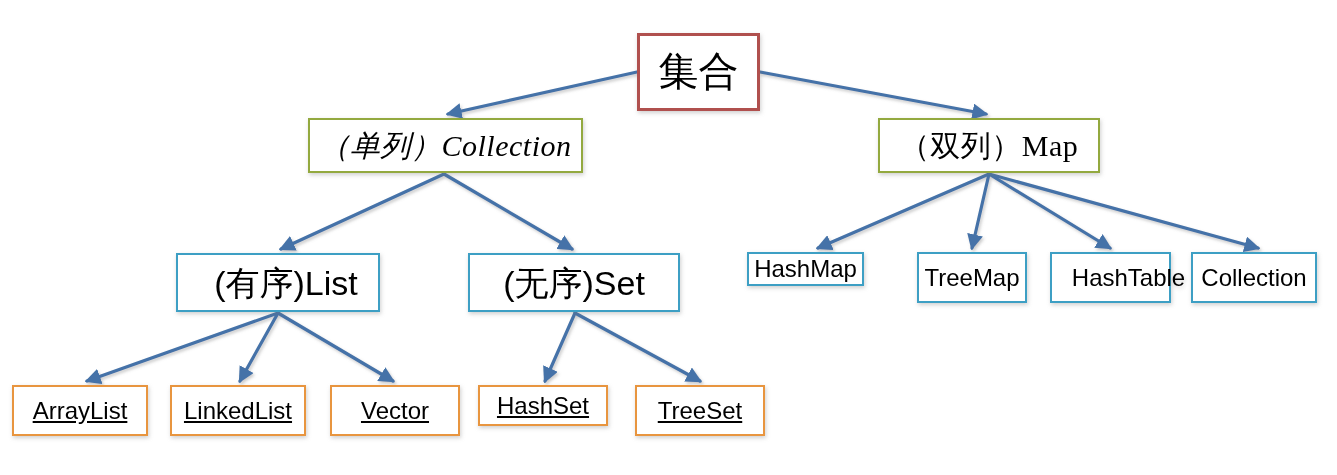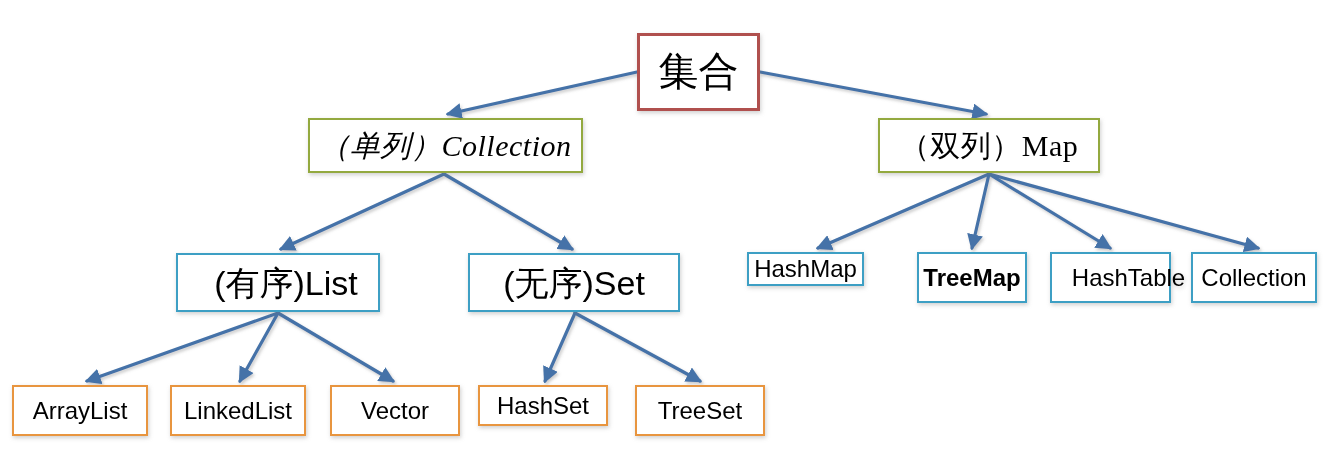--- a/index.html
+++ b/index.html
@@ -57,20 +57,21 @@
   }
   .node-l2 {
     border: 2px solid #3d9fc4;
     font-family: "Liberation Sans", sans-serif;
     font-size: 24px;
   }
   .node-l3 {
     border: 2px solid #e8953f;
     font-family: "Liberation Sans", sans-serif;
     font-size: 24px;
+    text-decoration: underline;
   }
   .node-shadow {
     filter: drop-shadow(1px 2px 2px rgba(120,120,120,0.35));
   }
 </style>
 </head>
 <body>
 
 <div id="canvas">
 
@@ -112,21 +113,21 @@
       </div>
       <div class="node node-shadow node-l2-big" style="left: 176px; top: 253px; width: 204px; height: 59px; padding-left: 16px;">
         <span>(有序)List</span>
       </div>
       <div class="node node-shadow node-l2-big" style="left: 468px; top: 253px; width: 212px; height: 59px;">
         <span>(无序)Set</span>
       </div>
       <div class="node node-shadow node-l2" style="left: 747px; top: 252px; width: 117px; height: 34px;">
         <span>HashMap</span>
       </div>
-      <div class="node node-shadow node-l2" style="left: 917px; top: 252px; width: 110px; height: 51px; font-weight: bold;">
+      <div class="node node-shadow node-l2" style="left: 917px; top: 252px; width: 110px; height: 51px;">
         <span>TreeMap</span>
       </div>
       <div class="node node-shadow node-l2" style="left: 1050px; top: 252px; width: 121px; height: 51px; padding-left: 36px;">
         <span>HashTable</span>
       </div>
       <div class="node node-shadow node-l2" style="left: 1191px; top: 252px; width: 126px; height: 51px;">
         <span>Collection</span>
       </div>
       <div class="node node-shadow node-l3" style="left: 12px; top: 385px; width: 136px; height: 51px;">
         <span>ArrayList</span>

